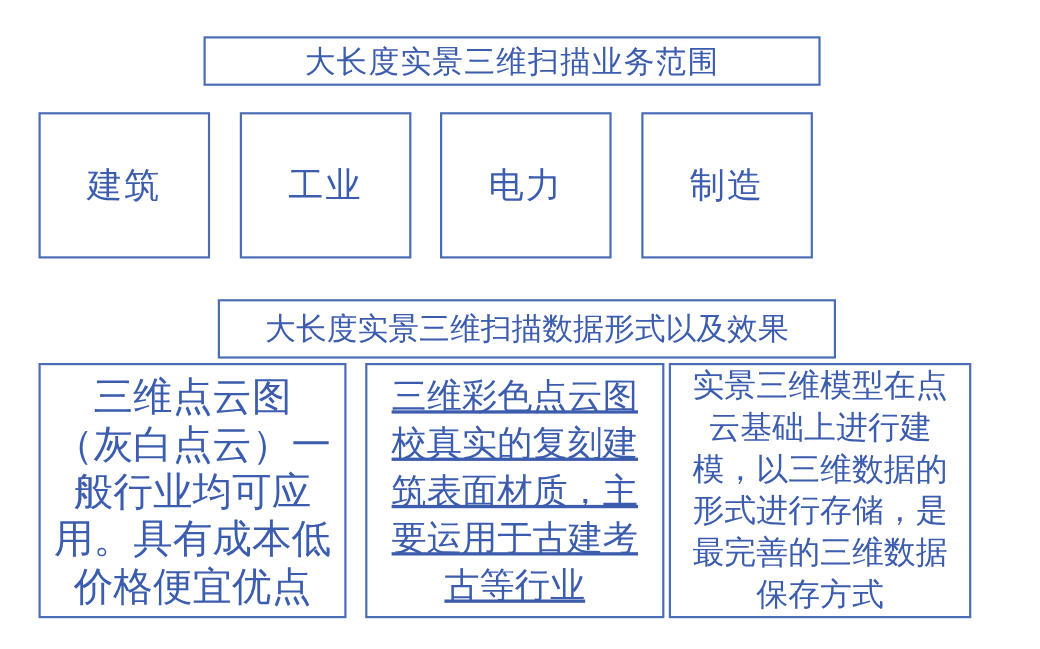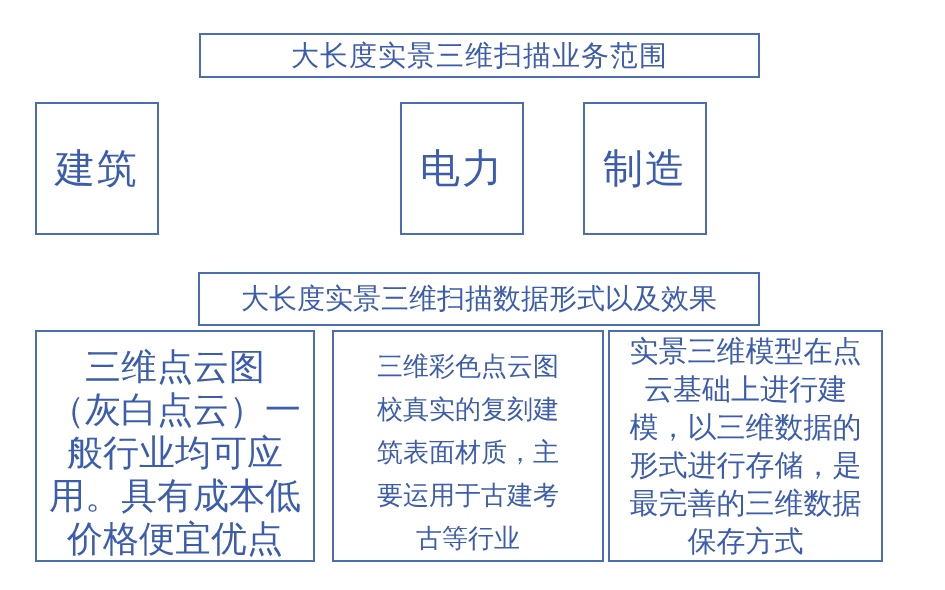--- a/index.html
+++ b/index.html
@@ -21,63 +21,65 @@
     box-sizing: border-box;
     border: 2px solid #4a6db5;
     background: #ffffff;
     display: flex;
     align-items: center;
     justify-content: center;
     text-align: center;
   }
   
   .title-box-1 {
-    left: 199px; top: 33px; width: 561px; height: 45px;
+    left: 185px; top: 33px; width: 561px; height: 45px;
     font-size: 28px;
     letter-spacing: 1px;
   }
   
   .cat-box {
-    top: 102px; height: 133px; width: 124px;
-    font-size: 40px;
+    top: 102px; height: 133px; width: 156px;
+    font-size: 32px;
     letter-spacing: 2px;
   }
   .cat-0 { left: 35px;  }
   .cat-1 { left: 218px; }
   .cat-2 { left: 400px; }
   .cat-3 { left: 583px; }
   .cat-4 { left: 768px; }
   
   .title-box-2 {
     left: 198px; top: 272px; width: 562px; height: 54px;
     font-size: 28px;
   }
   
   .card {
     top: 330px; height: 232px;
     white-space: pre-line;
-    align-items: flex-end;
   }
   .card-0 { left: 35px;  width: 280px; font-size: 36px; line-height: 43px; }
-  .card-1 { left: 332px; width: 272px; font-size: 26px; line-height: 43px; }
+  .card-1 { left: 332px; width: 272px; font-size: 32px; line-height: 43px; text-decoration: underline; }
   .card-2 { left: 608px; width: 275px; font-size: 29px; line-height: 38px; }
 </style>
 </head>
 <body>
 
 <div id="canvas">
 
   <div class="outlined title-box-1">
     <span>大长度实景三维扫描业务范围</span>
   </div>
 
   <div class="outlined cat-box cat-0">
     <span>建筑</span>
   </div>
 
+  <div class="outlined cat-box cat-1">
+    <span>工业</span>
+  </div>
 
   <div class="outlined cat-box cat-2">
     <span>电力</span>
   </div>
 
   <div class="outlined cat-box cat-3">
     <span>制造</span>
   </div>
 
 

